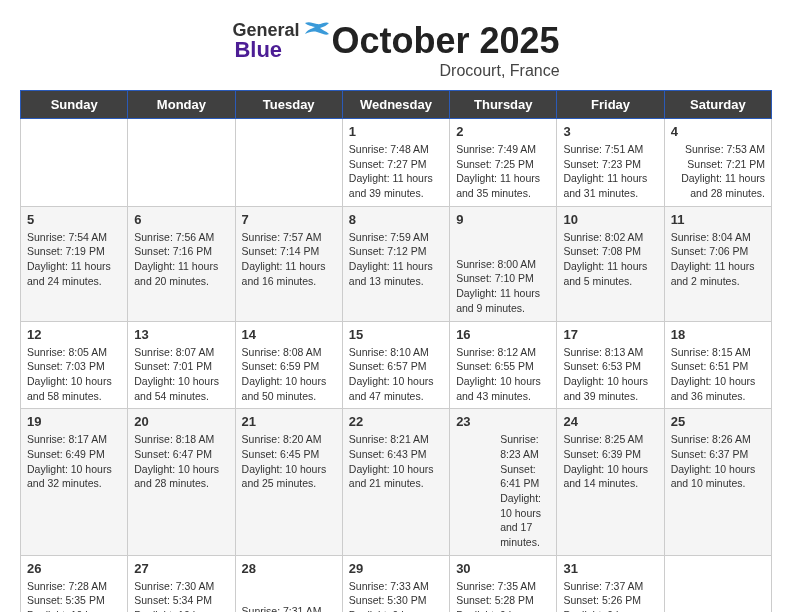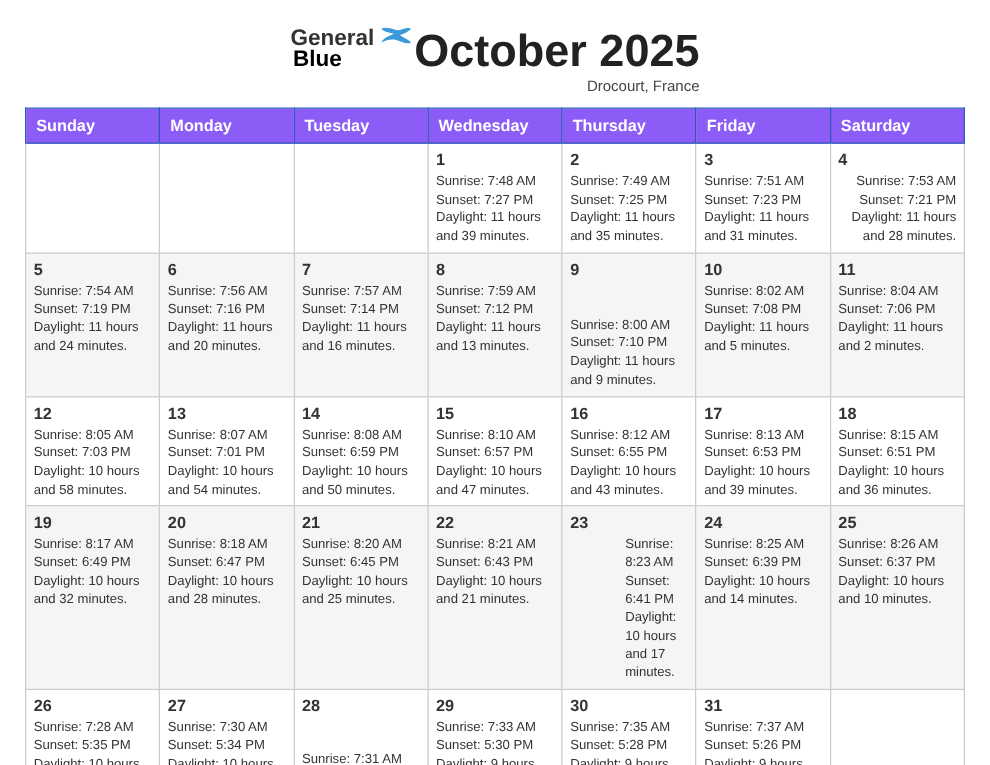--- a/index.html
+++ b/index.html
@@ -38,32 +38,32 @@
     }
     .title-area {
       text-align: right;
     }
     .month-title {
       font-size: 36px;
       font-weight: bold;
       color: #222;
     }
     .location {
-      font-size: 12px;
+      font-size: 16px;
       color: #444;
     }
     .calendar {
       width: 100%;
       border-collapse: collapse;
       border: 1px solid #ccc;
     }
     .calendar th {
-      background: #8b5cf6;
+      background: #404040;
       color: #fff;
-      text-align: left;
+      text-align: center;
       padding: 6px 8px;
       font-size: 13px;
       font-weight: bold;
       border: 1px solid #2a5ab9;
     }
     .calendar td {
       vertical-align: top;
       padding: 5px 6px;
       border: 1px solid #ccc;
       width: 107px;
@@ -97,21 +97,21 @@
 <body>
 
 <div class="header">
   <div class="logo">
     <div class="logo-text">
       <span class="logo-general">General</span>
       <svg class="logo-bird" viewBox="0 0 28 20">
         <path d="M26 2 C22 0 18 4 14 3 C10 2 6 0 2 2 C5 5 9 5 12 6 C8 8 4 9 2 13 C6 11 10 10 14 11 C18 12 22 15 26 13 C23 10 19 9 17 7 C21 6 24 4 26 2Z" fill="#3a9ad9"></path>
       </svg>
     </div>
-    <span style="font-size:18px; font-weight:bold; color:#000000; margin-top:-4px; margin-left:2px;">Blue</span>
+    <span style="font-size:22px; font-weight:bold; color:#4c1d95; margin-top:-4px; margin-left:2px;">Blue</span>
   </div>
   <div class="title-area">
     <div class="month-title">October 2025</div>
     <div class="location">Drocourt, France</div>
   </div>
 </div>
 
 <table class="calendar">
   <thead>
     <tr>

